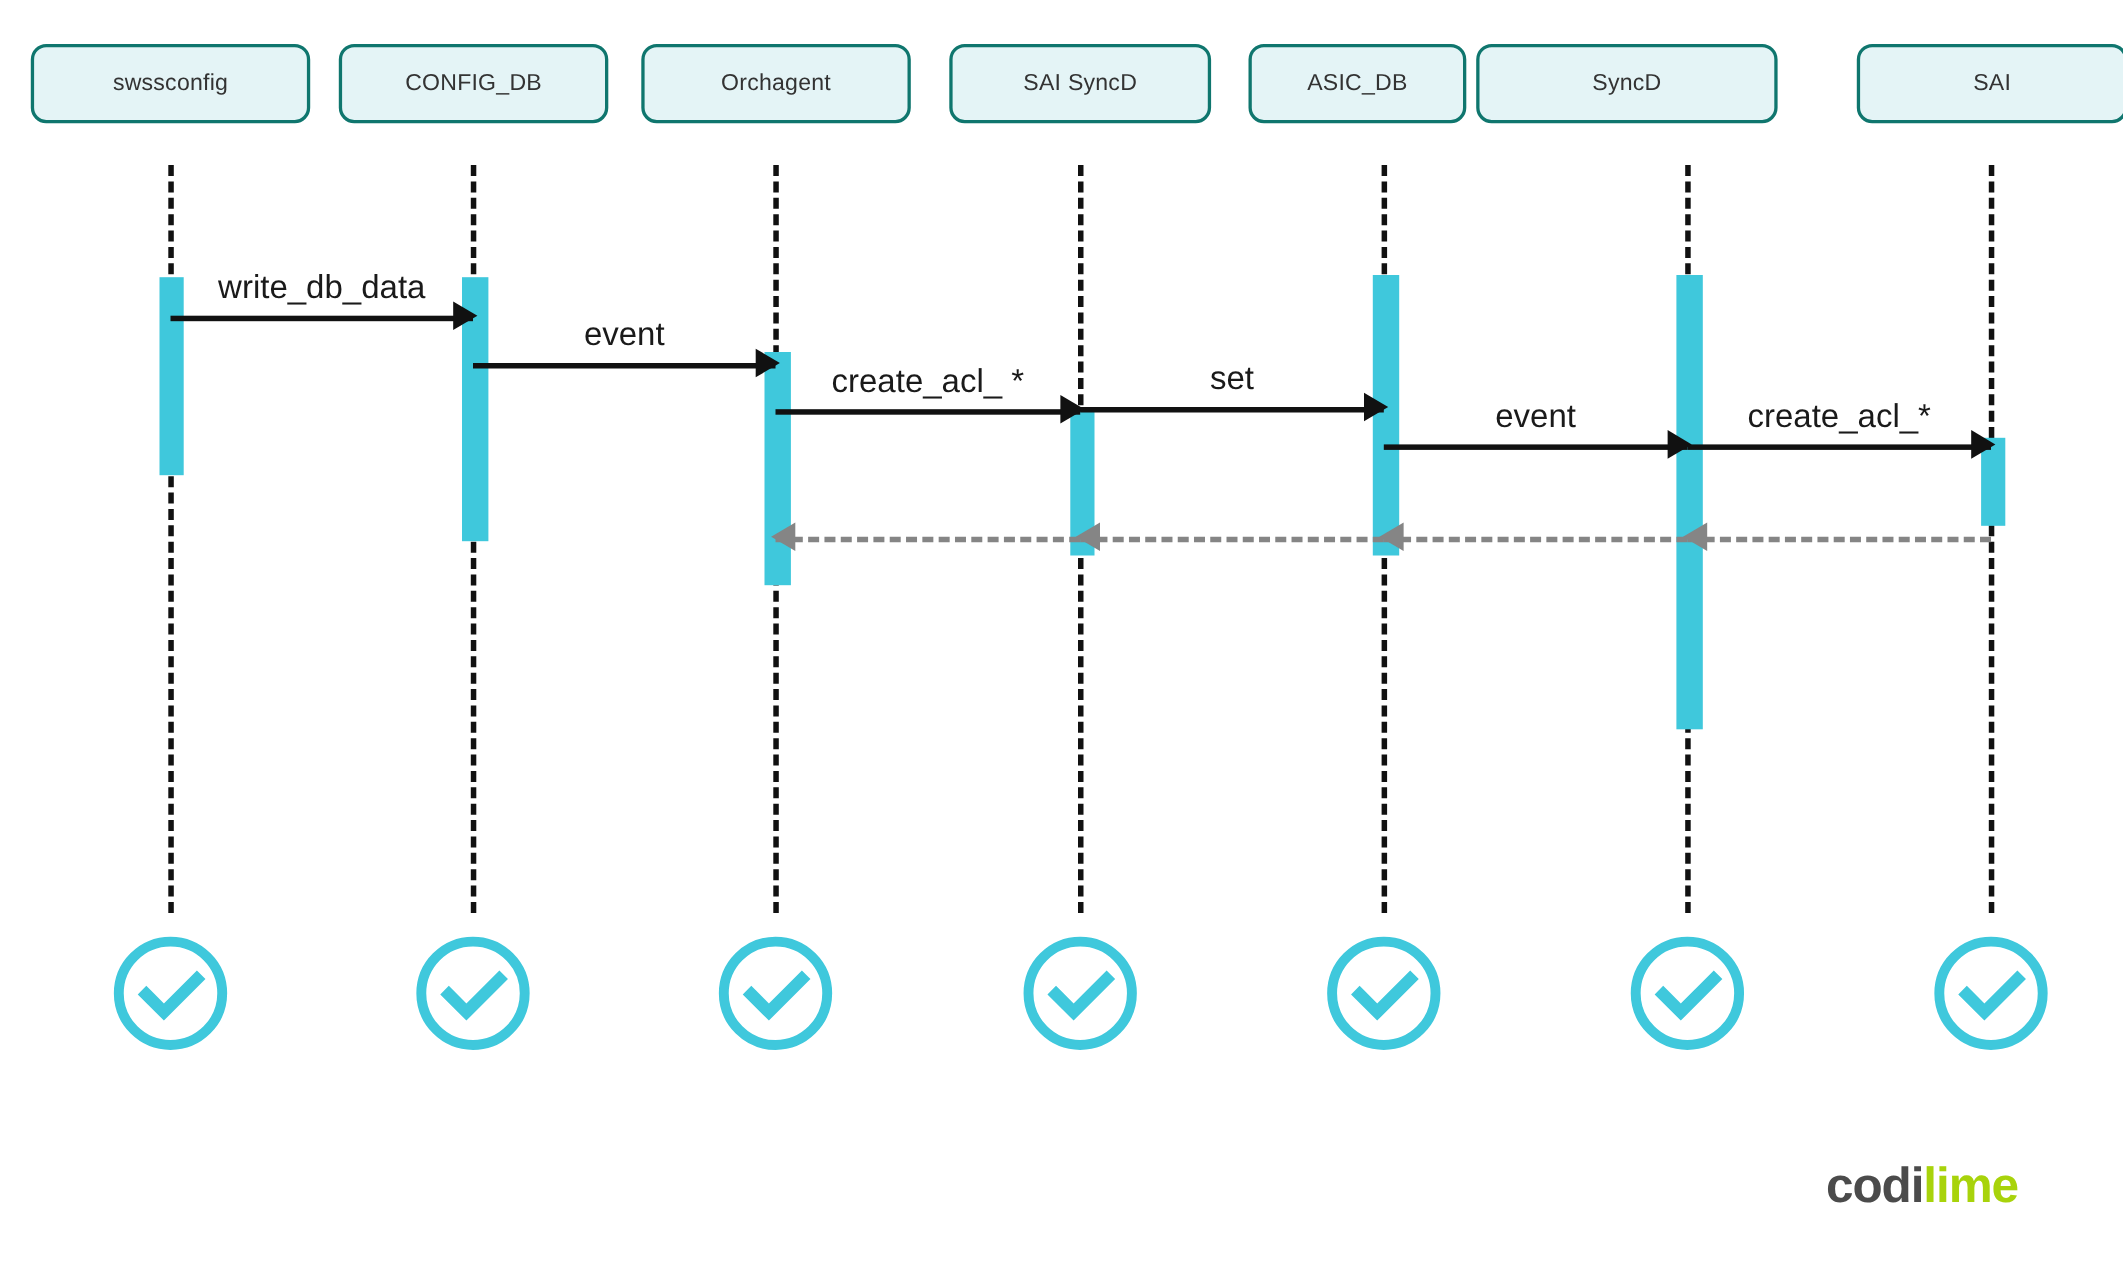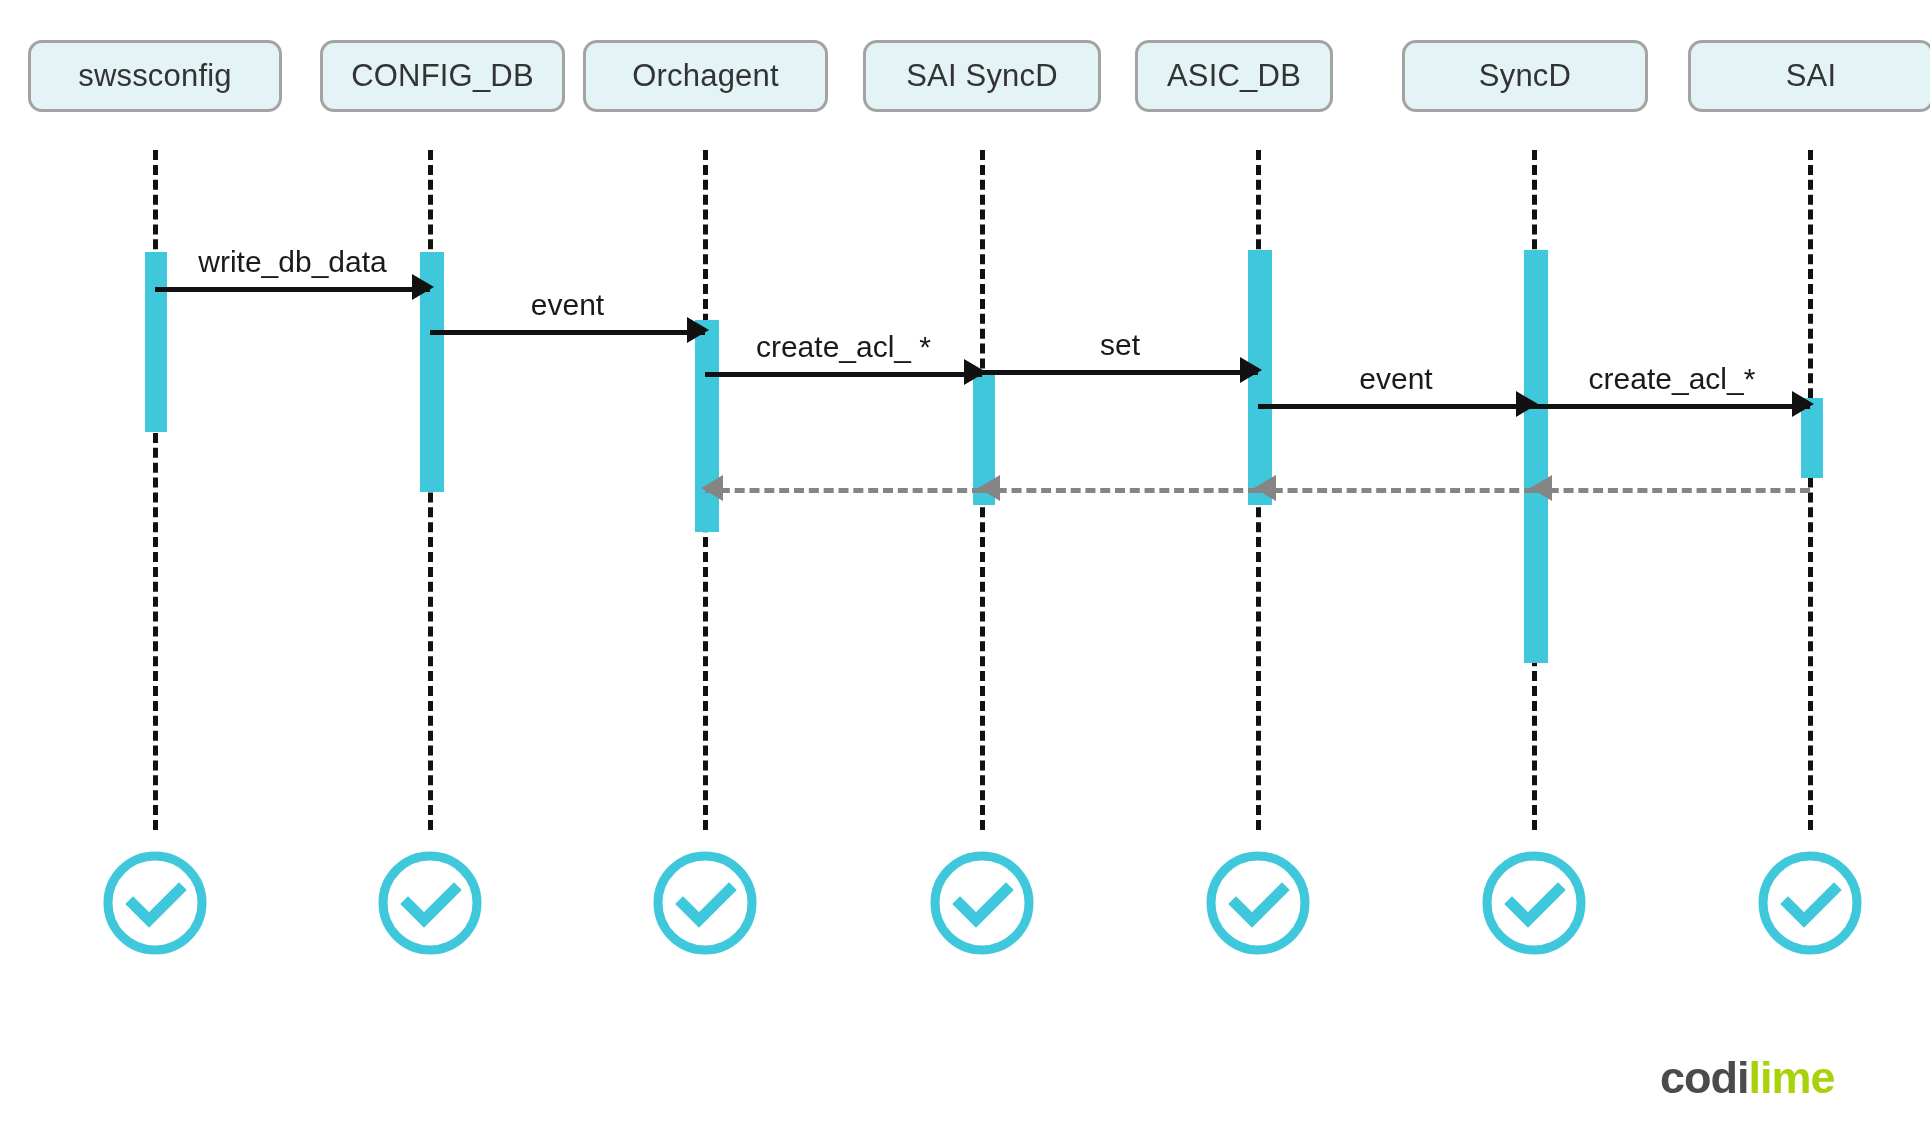--- a/index.html
+++ b/index.html
@@ -15,27 +15,27 @@
     width: 1930px;
     height: 1146px;
     background: #ffffff;
     overflow: hidden;
   }
   .header-box {
     position: absolute;
     box-sizing: border-box;
     height: 72px;
     background: #e4f4f6;
-    border: 3px solid #a3a3a3;
+    border: 3px solid #0f766e;
     border-radius: 14px;
     display: flex;
     align-items: center;
     justify-content: center;
     color: #333333;
-    font-size: 31px;
+    font-size: 21px;
     letter-spacing: 0.2px;
     white-space: nowrap;
   }
   .lifeline {
     position: absolute;
     width: 0;
     border-left: 5px dashed #111111;
   }
   .activation {
     position: absolute;
@@ -95,33 +95,33 @@
 </style>
 </head>
 <body>
 
 <div id="canvas">
 
   <div id="headers">
       <div class="header-box" style="left: 28px; top: 40px; width: 254px;">
         <span>swssconfig</span>
       </div>
-      <div class="header-box" style="left: 320px; top: 40px; width: 245px;">
+      <div class="header-box" style="left: 308px; top: 40px; width: 245px;">
         <span>CONFIG_DB</span>
       </div>
       <div class="header-box" style="left: 583px; top: 40px; width: 245px; justify-content: center;">
         <span>Orchagent</span>
       </div>
       <div class="header-box" style="left: 863px; top: 40px; width: 238px;">
         <span>SAI SyncD</span>
       </div>
       <div class="header-box" style="left: 1135px; top: 40px; width: 198px;">
         <span>ASIC_DB</span>
       </div>
-      <div class="header-box" style="left: 1402px; top: 40px; width: 246px;">
+      <div class="header-box" style="left: 1342px; top: 40px; width: 274px;">
         <span>SyncD</span>
       </div>
       <div class="header-box" style="left: 1688px; top: 40px; width: 246px;">
         <span>SAI</span>
       </div>
     </div>
   <div id="lifelines">
       <div class="lifeline" style="left: 153px; top: 150px; height: 680px;"></div>
       <div class="lifeline" style="left: 428px; top: 150px; height: 680px;"></div>
       <div class="lifeline" style="left: 703px; top: 150px; height: 680px;"></div>

